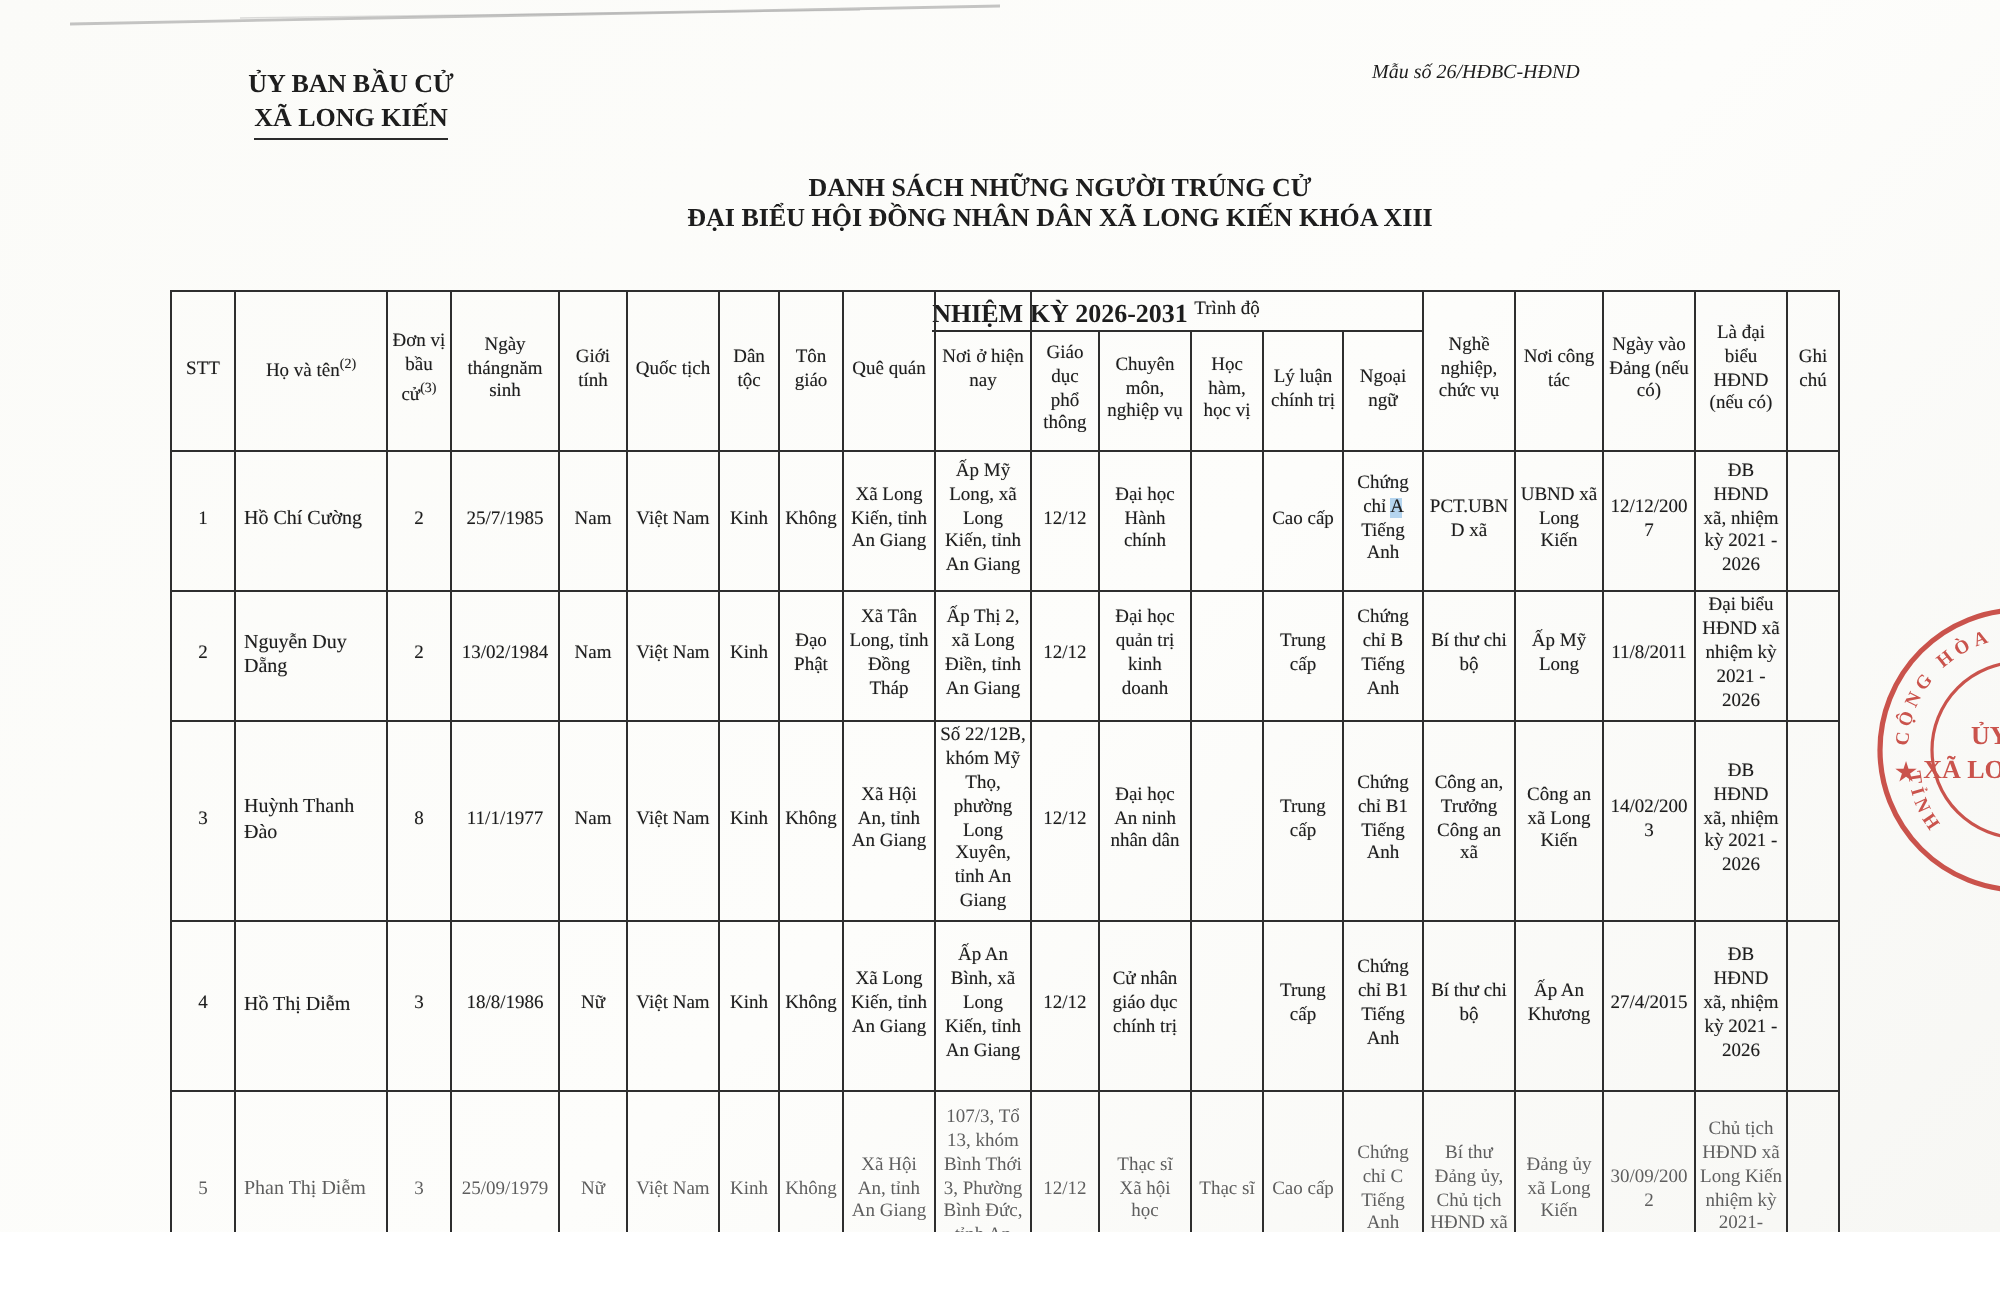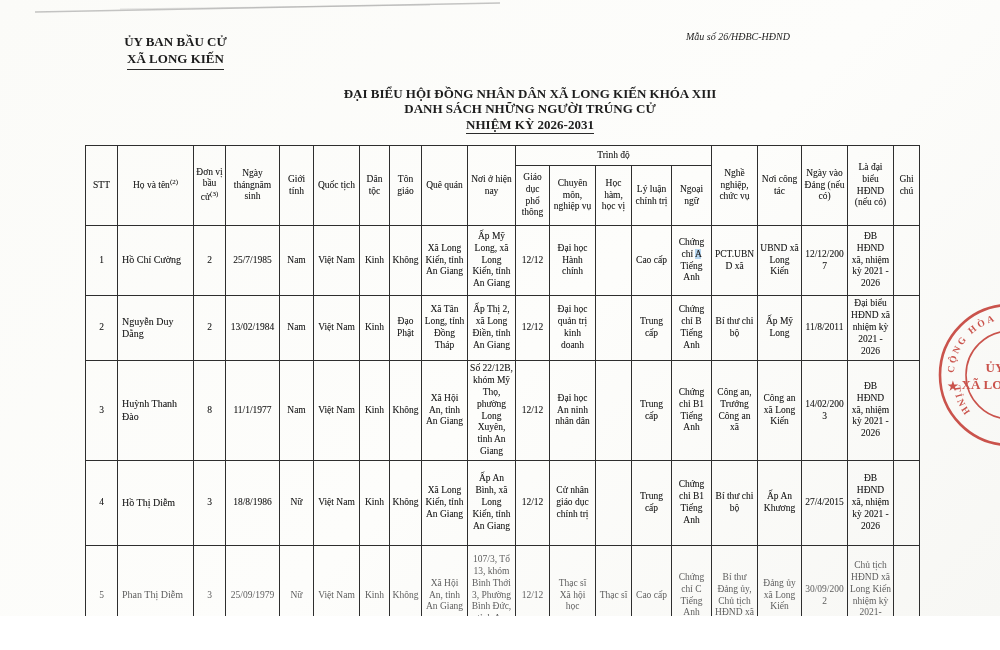--- a/index.html
+++ b/index.html
@@ -21,21 +21,21 @@
   }
   .motto{
     position:absolute; left:452px; top:45px; width:330px; text-align:center;
     font-weight:bold; font-size:13.5px; line-height:1.35;
   }
   .motto .l2{display:inline-block; font-size:13px; border-bottom:1px solid #2b2b2b; padding-bottom:1px;}
   .doc-title{
     position:absolute; left:325px; top:86px; width:410px; text-align:center;
     font-weight:bold; font-size:13px; line-height:1.18;
   }
-  .doc-title .l3{display:inline-block; border-bottom:1px solid #2b2b2b; padding-bottom:1px;}
+  .doc-title .l3{display:inline-block; border-bottom:1px solid #2b2b2b; padding-bottom:1px;margin-top:32px;}
   
   table.results{
     position:absolute; left:85px; top:145px; width:834px;
     border-collapse:collapse; table-layout:fixed;
     text-shadow:0 0 0.4px rgba(20,20,20,0.35);
   }
   .results th,.results td{
     border:1px solid #2e2e2e; padding:1px 2px; text-align:center;
     vertical-align:middle; font-size:9.5px; line-height:1.25;
     word-wrap:break-word; overflow:hidden;
@@ -63,22 +63,22 @@
     <div>ỦY BAN BẦU CỬ</div>
     <span class="l2">XÃ LONG KIẾN</span>
   </div>
 
   <div class="form-no">Mẫu số 26/HĐBC-HĐND</div>
 
   <div class="motto">
   </div>
 
   <div class="doc-title">
+    <div>DANH SÁCH NHỮNG NGƯỜI TRÚNG CỬ</div>
     <div>ĐẠI BIỂU HỘI ĐỒNG NHÂN DÂN XÃ LONG KIẾN KHÓA XIII</div>
-    <div>DANH SÁCH NHỮNG NGƯỜI TRÚNG CỬ</div>
     <span class="l3">NHIỆM KỲ 2026-2031</span>
   </div>
 
   <table class="results">
       <colgroup>
         <col style="width: 32px;">
         <col style="width: 76px;">
         <col style="width: 32px;">
         <col style="width: 54px;">
         <col style="width: 34px;">

